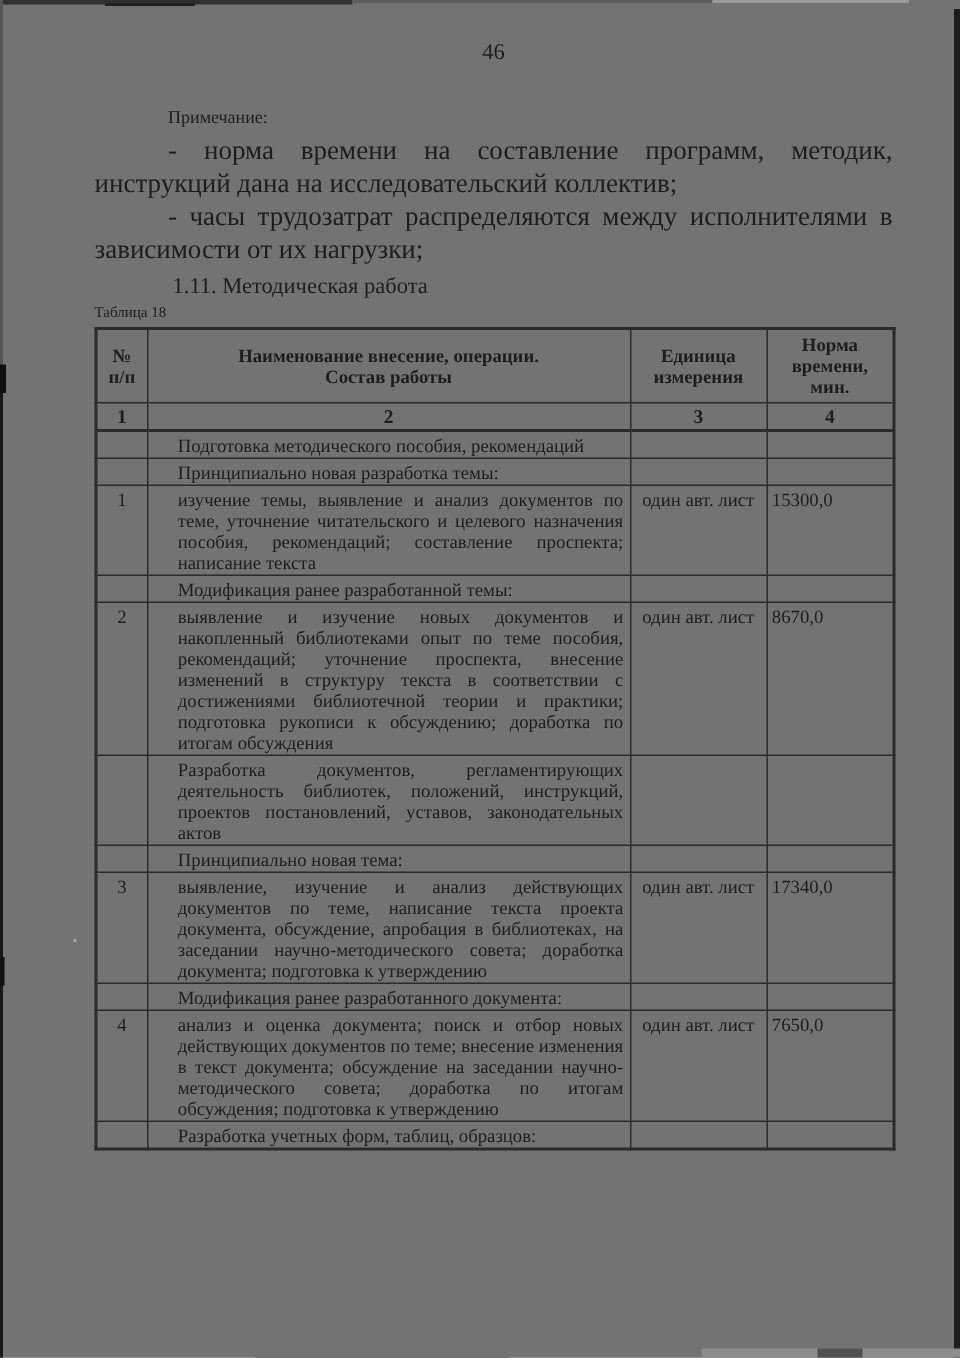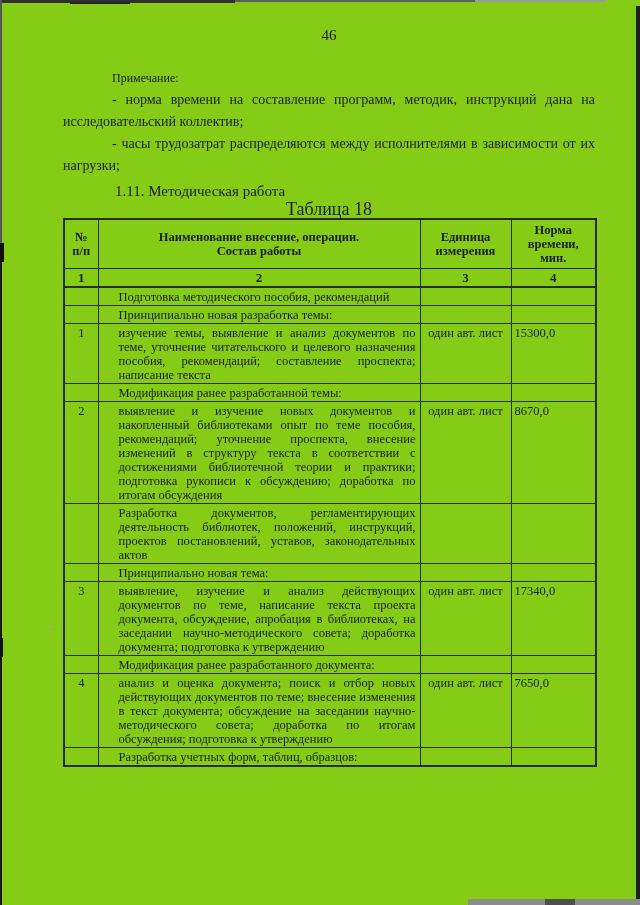--- a/index.html
+++ b/index.html
@@ -4,21 +4,21 @@
 <style>
   html, body { margin: 0; padding: 0; }
   body {
     width: 640px; height: 905px;
     background: #ffffff;
     font-family: "Liberation Serif", serif;
     color: #1d1d1d;
     position: relative;
     overflow: hidden;
   }
-  .page { position: absolute; inset: 0; background: #84cc16; }
+  .page { position: absolute; inset: 0; background: #737373; }
 
   
   .artifact { position: absolute; pointer-events: none; }
   .edge-top-1   { left: 0;   top: 0; width: 235px; height: 3px; background: #303030; }
   .edge-top-2   { left: 235px; top: 0; width: 240px; height: 2px; background: #5e5e5e; }
   .edge-top-3   { left: 475px; top: 0; width: 131px; height: 2px; background: #9b9b9b; }
   .edge-top-4   { left: 70px;  top: 2px; width: 60px; height: 2px; background: #222222; }
   .edge-right   { left: 636px; top: 6px; width: 4px; height: 899px; background: #1e1e1e; }
   .edge-left    { left: 0; top: 0; width: 2px; height: 905px; background: #555555; }
   .edge-left-dark { left: 0; top: 245px; width: 2px; height: 660px; background: #181818; }
@@ -38,31 +38,31 @@
   }
   .note-label {
     margin: 22px 0 0 0;
     text-indent: 49px;
     font-size: 12px; line-height: 22px;
   }
   .note-item {
     margin: 0;
     text-indent: 49px;
     text-align: justify;
-    font-size: 14px; line-height: 22px;
+    font-size: 18px; line-height: 22px;
   }
   .section-heading {
     margin: 4px 0 0 0;
     text-indent: 52px;
     font-size: 15px; line-height: 20px;
   }
   .table-caption {
     margin: 0 0 1px 0;
-    text-align: center;
-    font-size: 18px; line-height: 16px;
+    text-align: left;
+    font-size: 10px; line-height: 16px;
   }
 
   
   table.norms {
     border-collapse: collapse;
     table-layout: fixed;
     width: 532px;
     border: 2px solid #2b2b2b;
   }
   col.w-num  { width: 34px; }

